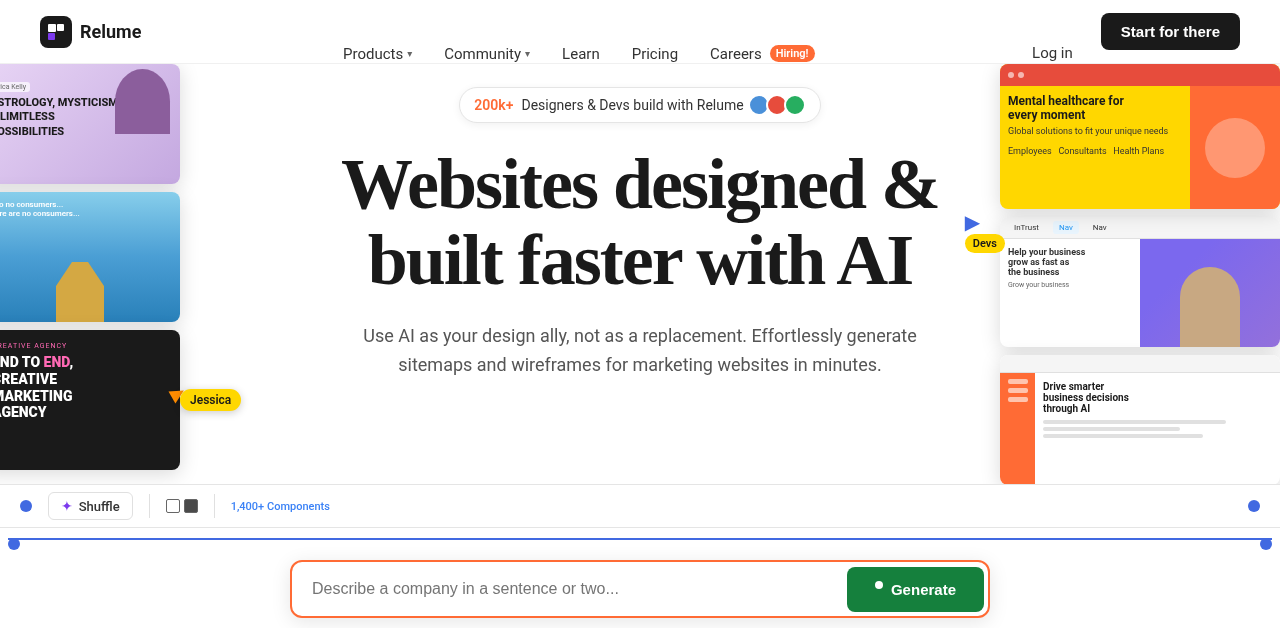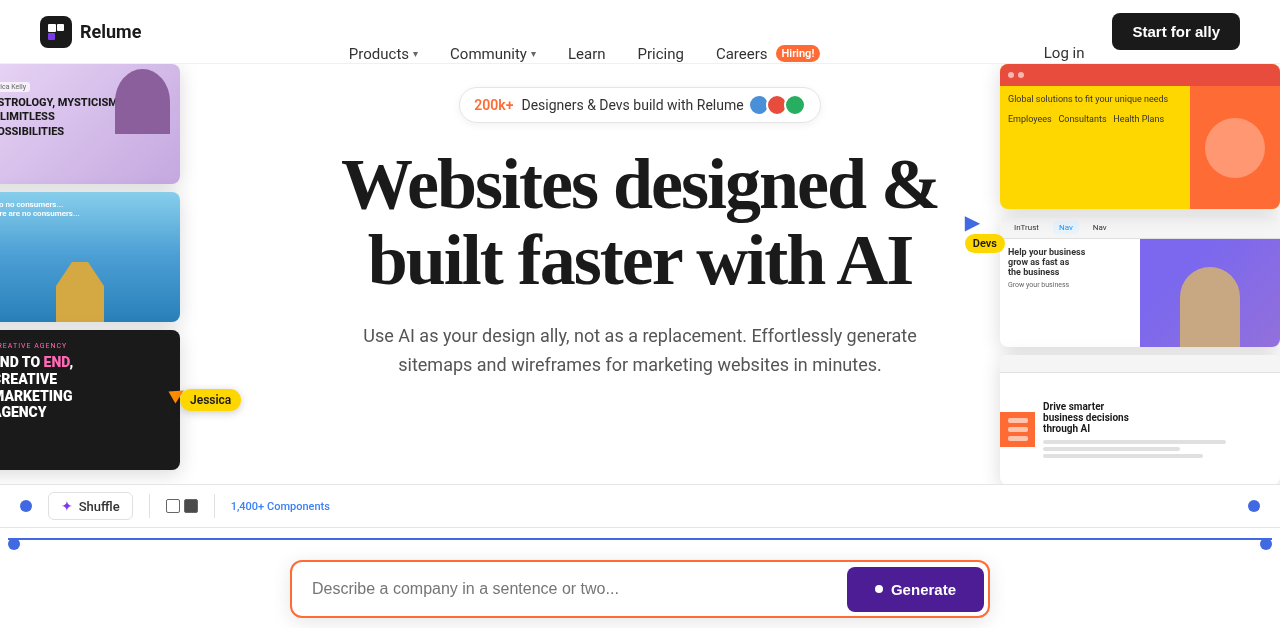--- a/index.html
+++ b/index.html
@@ -250,29 +250,29 @@
     .input-wrapper input {
       flex: 1;
       border: none;
       outline: none;
       font-size: 16px;
       color: #999;
       padding: 18px 20px;
       background: transparent;
     }
     .btn-generate {
-      background: #4c1d95;
+      background: #15803d;
       color: #fff;
       font-size: 15px;
       font-weight: 600;
       padding: 14px 28px;
       border: none;
       cursor: pointer;
       display: flex;
-      align-items: center;
+      align-items: flex-start;
       gap: 8px;
       margin: 4px;
       border-radius: 8px;
       white-space: nowrap;
     }
     .generate-dot {
       width: 8px;
       height: 8px;
       background: #fff;
       border-radius: 50%;
@@ -531,21 +531,20 @@
       overflow: hidden;
     }
     .rsc3-header {
       background: #f5f5f5;
       height: 18px;
       border-bottom: 1px solid #e0e0e0;
     }
     .rsc3-content {
       display: flex;
       height: calc(100% - 18px);
-      align-items: center;
     }
     .rsc3-sidebar {
       width: 35px;
       background: #ff6b35;
       display: flex;
       flex-direction: column;
       align-items: center;
       padding: 6px 0;
       gap: 4px;
     }
@@ -652,21 +651,21 @@
       <span>Pricing</span>
     </div>
     <div class="nav-item">
       <span>Careers</span>
       <span class="nav-badge">Hiring!</span>
     </div>
   </div>
 
   <div class="navbar-actions">
     <div class="btn-login">Log in</div>
-    <button class="btn-start">Start for ally</button>
+    <button class="btn-start">Start for there</button>
   </div>
 </nav>
 
 <div class="main-content">
 
   <div class="selection-bar"></div>
   <div class="corner-dot corner-tl"></div>
   <div class="corner-dot corner-tr"></div>
 
   <div class="left-screenshots">
@@ -715,20 +714,21 @@
   </div>
 
   <div class="right-screenshots">
 
     <div class="rsc1">
       <div class="rsc1-header">
         <div class="rsc1-dot"></div>
         <div class="rsc1-dot"></div>
       </div>
       <div class="rsc1-content">
+        <div class="rsc1-title">Mental healthcare for<br>every moment</div>
         <div class="rsc1-sub">Global solutions to fit your unique needs<br><br>Employees &nbsp; Consultants &nbsp; Health Plans</div>
       </div>
       <div class="rsc1-orange">
         <div class="rsc1-circle"></div>
       </div>
     </div>
 
     <div class="rsc2">
       <div class="rsc2-header">
         <span class="rsc2-nav-item">InTrust</span>

